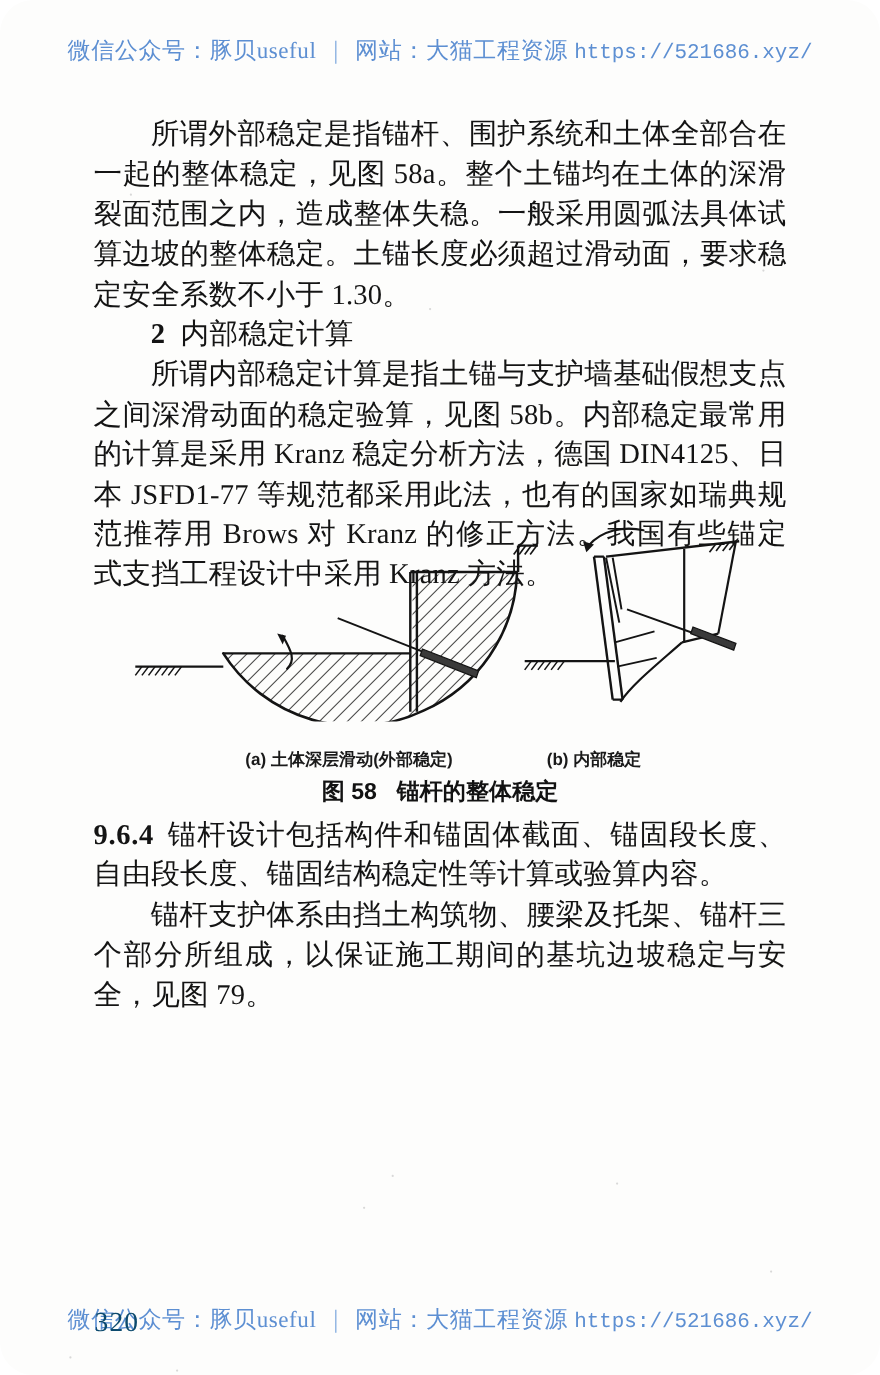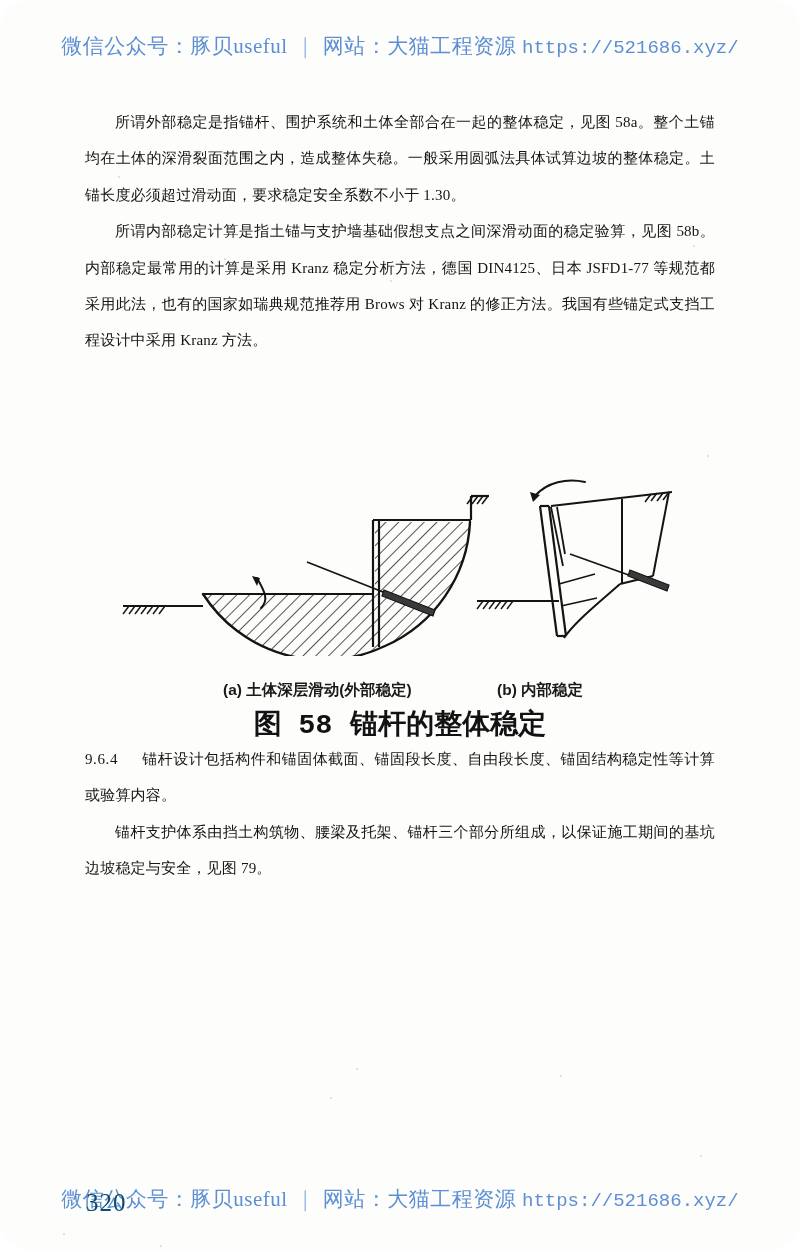--- a/index.html
+++ b/index.html
@@ -55,34 +55,34 @@
 
   
   .body {
     position: absolute;
     left: 85px;
     top: 104px;
     width: 630px;
   }
   p {
     margin: 0;
-    font-size: 15px;
+    font-size: 26px;
     line-height: 36.4px;
     color: #141414;
     text-align: justify;
     text-justify: inter-ideograph;
     font-family: "Liberation Serif", "DejaVu Serif", serif;
     letter-spacing: 0.2px;
   }
   p.indent { text-indent: 2em; }
   p.clause { text-indent: 0; }
   .clause-no {
-    font-weight: normal;
+    font-weight: bold;
     letter-spacing: 0.6px;
-    margin-right: 24px;
+    margin-right: 12px;
   }
   .sec-no {
     font-weight: bold;
     margin-right: 14px;
   }
 
   
   .figure {
     position: absolute;
     left: 85px;
@@ -106,25 +106,25 @@
     font-weight: bold;
     color: #1a1a1a;
     white-space: nowrap;
     font-family: "Liberation Sans", "DejaVu Sans", sans-serif;
     margin-top: 22px;
   }
   .subcap-a { left: 138px; top: 0; }
   .subcap-b { left: 412px; top: 0; }
   .fig-title {
     text-align: center;
-    font-size: 28px;
+    font-size: 21px;
     font-weight: bold;
     color: #121212;
     margin-top: 17px;
-    font-family: Liberation Mono, monospace;
+    font-family: Liberation Sans, sans-serif;
   }
   .fig-title .gap { display: inline-block; width: 18px; }
 
   
   .body-lower {
     position: absolute;
     left: 85px;
     top: 741px;
     width: 630px;
   }
@@ -143,20 +143,21 @@
 <body>
 
 <div class="page">
 
   <div class="watermark watermark-top">
     <span>微信公众号：</span><span>豚贝useful</span><span class="sep">｜</span><span>网站：</span><span>大猫工程资源</span> <span class="url">https://521686.xyz/</span>
   </div>
 
   <div class="body">
     <p class="indent">所谓外部稳定是指锚杆、围护系统和土体全部合在一起的整体稳定，见图 58a。整个土锚均在土体的深滑裂面范围之内，造成整体失稳。一般采用圆弧法具体试算边坡的整体稳定。土锚长度必须超过滑动面，要求稳定安全系数不小于 1.30。</p>
+    <p class="indent"><span class="sec-no">2</span><span>内部稳定计算</span></p>
     <p class="indent">所谓内部稳定计算是指土锚与支护墙基础假想支点之间深滑动面的稳定验算，见图 58b。内部稳定最常用的计算是采用 Kranz 稳定分析方法，德国 DIN4125、日本 JSFD1-77 等规范都采用此法，也有的国家如瑞典规范推荐用 Brows 对 Kranz 的修正方法。我国有些锚定式支挡工程设计中采用 Kranz 方法。</p>
   </div>
 
   <div class="figure">
     <div class="fig-canvas">
       <svg width="630" height="190" viewBox="0 0 630 190" xmlns="http://www.w3.org/2000/svg">
         <defs>
 
           <pattern id="hatch" width="9" height="9" patternUnits="userSpaceOnUse" patternTransform="rotate(45)">
             <line x1="0" y1="0" x2="0" y2="9" stroke="#1a1a1a" stroke-width="1.5"></line>

